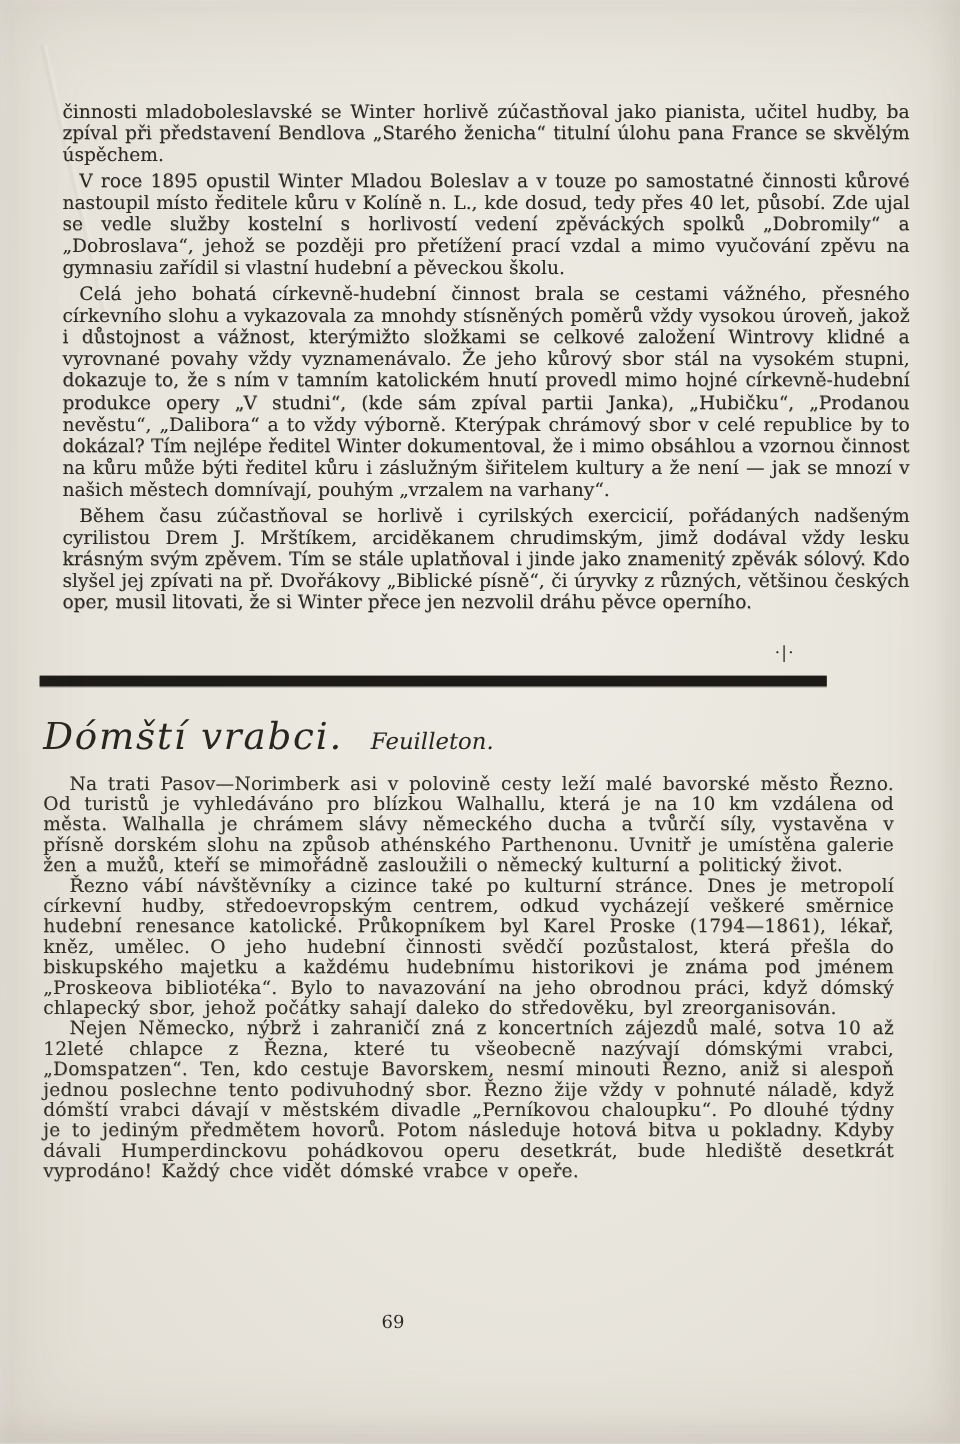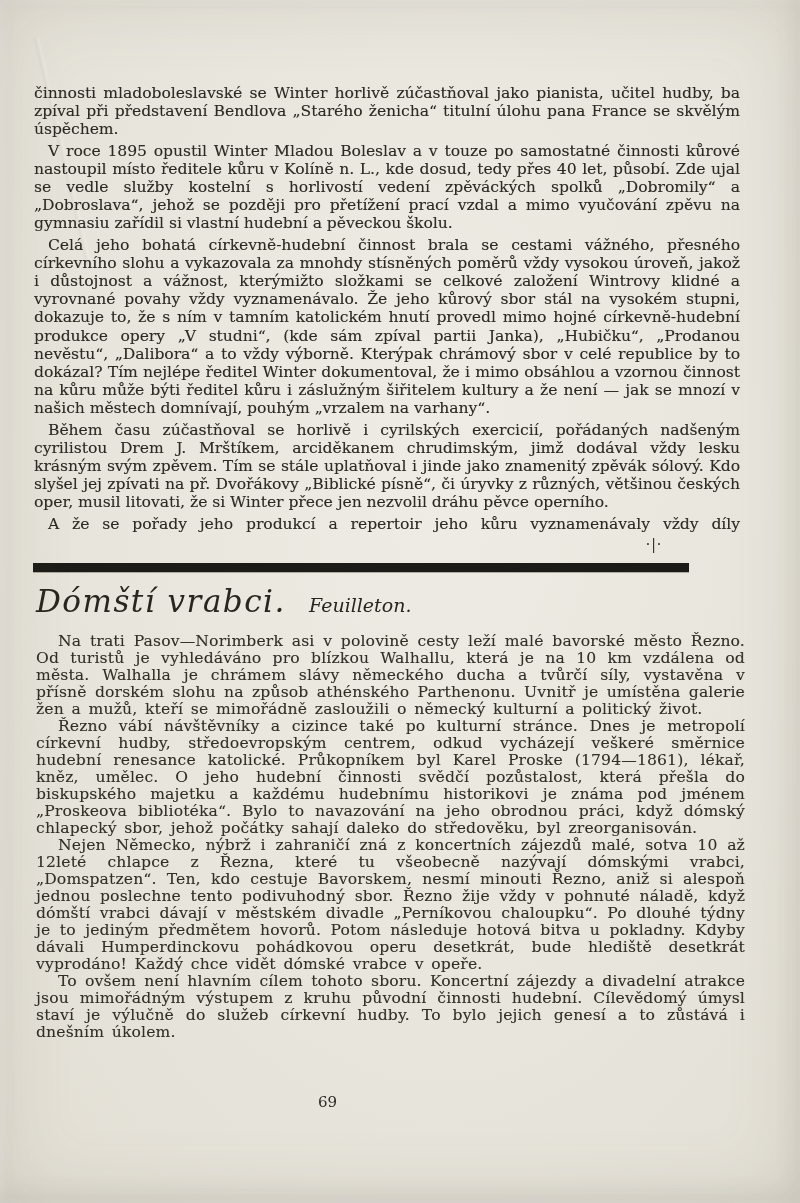--- a/index.html
+++ b/index.html
@@ -19,40 +19,40 @@
                 inset -5px -8px 22px rgba(100,92,75,0.10),
                 inset 3px 0 10px rgba(255,255,255,0.35);
   }
   .crease {
     position:absolute; left:-55px; top:150px; width:235px; height:4px;
     background: linear-gradient(to bottom, rgba(255,255,255,0.55), rgba(168,158,138,0.28));
     transform: rotate(77deg);
     filter: blur(1px);
   }
   .toptext {
-    position:absolute; left:34px; top:84px; width:706px;
+    position:absolute; left:52px; top:84px; width:706px;
     font-size:15.5px; line-height:18.2px;
     text-align:justify;
     text-shadow: 0.3px 0.3px 0.5px rgba(45,42,36,0.35);
   }
   .toptext p { margin:0 0 3px 0; text-indent:14px; }
   .toptext p.flush { text-indent:0; }
   .toptext p.spread { text-align-last: justify; }
 
   .ornament {
     position:absolute; left:634px; top:536px; width:40px;
     font-size:14px; letter-spacing:1px; text-align:center; color:#2d2a24;
   }
   .rule {
     position:absolute; left:33px; top:563px; width:656px; height:9px;
     background:#1d1b17;
     box-shadow: 0 1px 0 rgba(60,55,45,0.35);
   }
 
-  .feuilleton { position:absolute; left:36px; top:582px; width:709px; }
+  .feuilleton { position:absolute; left:36px; top:594px; width:709px; }
   .feuil-head { margin:0 0 13px 0; font-weight:normal; white-space:nowrap; }
   .f-title { font-style:italic; font-size:31px; letter-spacing:1.5px; color:#29261f; }
   .f-sub   { font-style:italic; font-size:19px; margin-left:13px; color:#29261f; }
 
   .feuil-body p {
     margin:0; 
     font-size:15.5px; line-height:17px;
     text-indent:22px; text-align:justify;
     word-spacing:2.5px; letter-spacing:0.2px;
     color:#322f27;
@@ -69,34 +69,32 @@
 
 <div class="page">
 
   <div class="crease"></div>
 
   <section class="toptext">
     <p class="flush">činnosti mladoboleslavské se Winter horlivě zúčastňoval jako pianista, učitel hudby, ba zpíval při představení Bendlova „Starého ženicha“ titulní úlohu pana France se skvělým úspěchem.</p>
     <p>V roce 1895 opustil Winter Mladou Boleslav a v touze po samostatné činnosti kůrové nastoupil místo ředitele kůru v Kolíně n. L., kde dosud, tedy přes 40 let, působí. Zde ujal se vedle služby kostelní s horlivostí vedení zpěváckých spolků „Dobromily“ a „Dobroslava“, jehož se později pro přetížení prací vzdal a mimo vyučování zpěvu na gymnasiu zařídil si vlastní hudební a pěveckou školu.</p>
     <p>Celá jeho bohatá církevně-hudební činnost brala se cestami vážného, přesného církevního slohu a vykazovala za mnohdy stísněných poměrů vždy vysokou úroveň, jakož i důstojnost a vážnost, kterýmižto složkami se celkové založení Wintrovy klidné a vyrovnané povahy vždy vyznamenávalo. Že jeho kůrový sbor stál na vysokém stupni, dokazuje to, že s ním v tamním katolickém hnutí provedl mimo hojné církevně-hudební produkce opery „V studni“, (kde sám zpíval partii Janka), „Hubičku“, „Prodanou nevěstu“, „Dalibora“ a to vždy výborně. Kterýpak chrámový sbor v celé republice by to dokázal? Tím nejlépe ředitel Winter dokumentoval, že i mimo obsáhlou a vzornou činnost na kůru může býti ředitel kůru i záslužným šiřitelem kultury a že není — jak se mnozí v našich městech domnívají, pouhým „vrzalem na varhany“.</p>
     <p>Během času zúčastňoval se horlivě i cyrilských exercicií, pořádaných nadšeným cyrilistou Drem J. Mrštíkem, arciděkanem chrudimským, jimž dodával vždy lesku krásným svým zpěvem. Tím se stále uplatňoval i jinde jako znamenitý zpěvák sólový. Kdo slyšel jej zpívati na př. Dvořákovy „Biblické písně“, či úryvky z různých, většinou českých oper, musil litovati, že si Winter přece jen nezvolil dráhu pěvce operního.</p>
-    <p class="spread">A že se pořady jeho produkcí a repertoir jeho kůru vyznamenávaly vždy díly</p>
   </section>
 
   <div class="ornament">·|·</div>
   <div class="rule"></div>
 
   <section class="feuilleton">
     <h1 class="feuil-head">
       <span class="f-title">Dómští vrabci.</span>
       <span class="f-sub">Feuilleton.</span>
     </h1>
     <div class="feuil-body">
       <p>Na trati Pasov—Norimberk asi v polovině cesty leží malé bavorské město Řezno. Od turistů je vyhledáváno pro blízkou Walhallu, která je na 10 km vzdálena od města. Walhalla je chrámem slávy německého ducha a tvůrčí síly, vystavěna v přísně dorském slohu na způsob athénského Parthenonu. Uvnitř je umístěna galerie žen a mužů, kteří se mimořádně zasloužili o německý kulturní a politický život.</p>
       <p>Řezno vábí návštěvníky a cizince také po kulturní stránce. Dnes je metropolí církevní hudby, středoevropským centrem, odkud vycházejí veškeré směrnice hudební renesance katolické. Průkopníkem byl Karel Proske (1794—1861), lékař, kněz, umělec. O jeho hudební činnosti svědčí pozůstalost, která přešla do biskupského majetku a každému hudebnímu historikovi je známa pod jménem „Proskeova bibliotéka“. Bylo to navazování na jeho obrodnou práci, když dómský chlapecký sbor, jehož počátky sahají daleko do středověku, byl zreorganisován.</p>
       <p>Nejen Německo, nýbrž i zahraničí zná z koncertních zájezdů malé, sotva 10 až 12leté chlapce z Řezna, které tu všeobecně nazývají dómskými vrabci, „Domspatzen“. Ten, kdo cestuje Bavorskem, nesmí minouti Řezno, aniž si alespoň jednou poslechne tento podivuhodný sbor. Řezno žije vždy v pohnuté náladě, když dómští vrabci dávají v městském divadle „Perníkovou chaloupku“. Po dlouhé týdny je to jediným předmětem hovorů. Potom následuje hotová bitva u pokladny. Kdyby dávali Humperdinckovu pohádkovou operu desetkrát, bude hlediště desetkrát vyprodáno! Každý chce vidět dómské vrabce v opeře.</p>
-      <p>To ovšem není hlavním cílem tohoto sboru. Koncertní zájezdy a divadelní atrakce jsou mimořádným výstupem z kruhu původní činnosti hudební. Cílevědomý úmysl staví je výlučně do služeb církevní hudby. To bylo jejich genesí a to zůstává i dnešním úkolem.</p>
     </div>
   </section>
 
   <div class="page-number">69</div>
 
 </div>
 
 </body></html>

